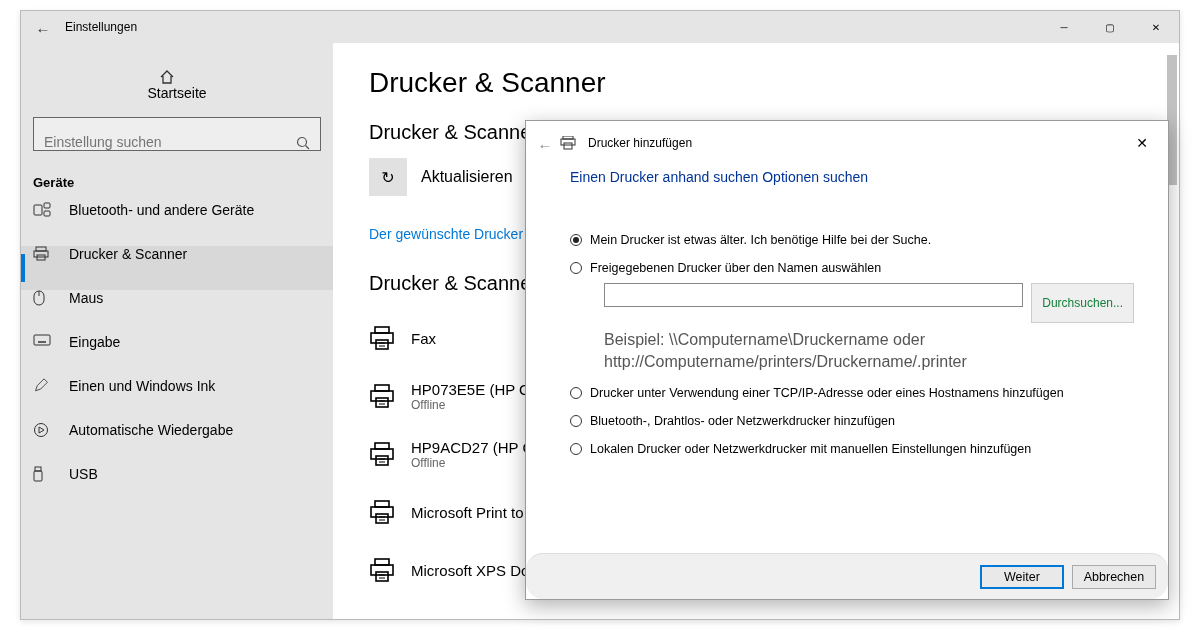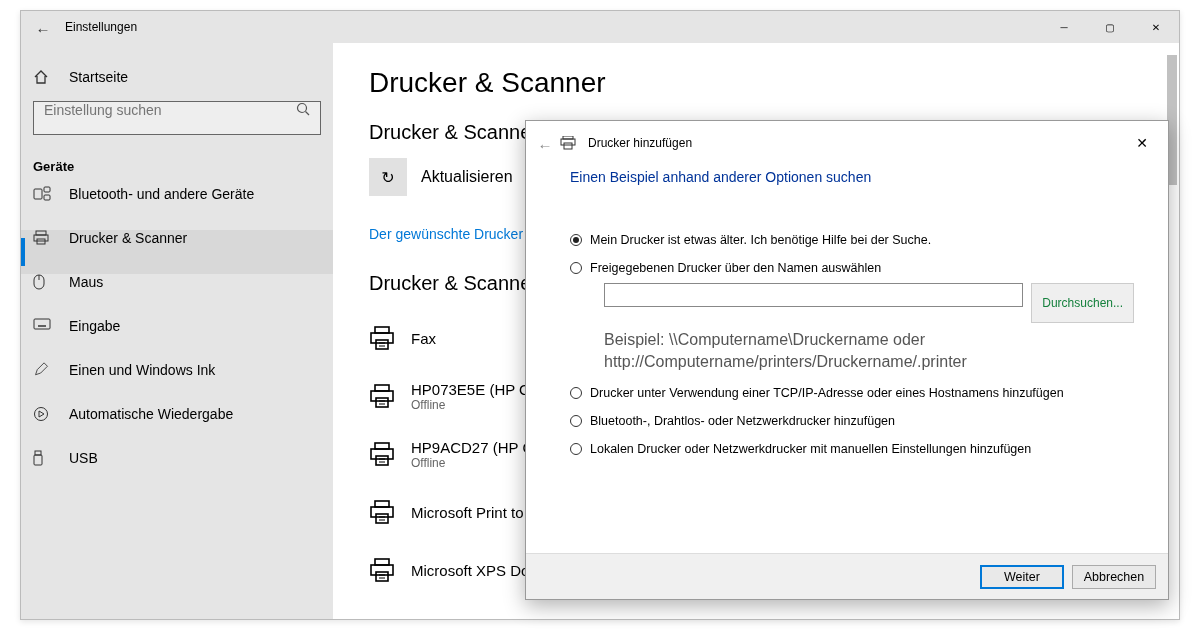--- a/index.html
+++ b/index.html
@@ -4,24 +4,24 @@
 <style>
   * { box-sizing: border-box; margin: 0; padding: 0; font-family: "Segoe UI", sans-serif; }
   body { background: #fff; width: 1200px; height: 630px; overflow: hidden; position: relative; }
   .window { position: absolute; left: 20px; top: 10px; width: 1160px; height: 610px; border: 1px solid #bbb; background: #fff; box-shadow: 0 2px 6px rgba(0,0,0,0.1); }
   .titlebar { height: 32px; display: flex; align-items: center; background: #e5e5e5; }
   .titlebar .back { width: 44px; text-align: center; font-size: 15px; color: #333; }
   .titlebar .title { flex: 1; font-size: 12px; color: #000; }
   .titlebar .winbtn { width: 46px; height: 32px; display: flex; align-items: center; justify-content: center; font-size: 10px; color: #000; }
   .body { display: flex; height: calc(100% - 32px); }
   .sidebar { width: 312px; background: #e5e5e5; padding: 20px 0 0 0; }
-  .home { display: flex; align-items: center; padding: 6px 12px; margin-bottom: 10px; }
+  .home { display: flex; align-items: center; padding: 6px 12px; margin-bottom: 10px; flex-direction: column; }
   .home .icn { width: 18px; margin-right: 18px; }
   .home span.txt { font-size: 14px; }
-  .search { margin: 0 12px 18px 12px; border: 1px solid #666; background: #eee; height: 34px; display: flex; align-items: flex-start; padding: 0 10px; }
+  .search { margin: 0 12px 18px 12px; border: 1px solid #666; background: #eee; height: 34px; display: flex; align-items: flex-end; padding: 0 10px; }
   .search input { flex: 1; background: transparent; border: none; font-size: 14px; outline: none; }
   .section-label { font-size: 13px; font-weight: 600; padding: 6px 12px 12px 12px; }
   .nav-item { display: flex; align-items: flex-start; height: 44px; padding: 0 12px; font-size: 14px; cursor: pointer; }
   .nav-item .icn { width: 18px; margin-right: 18px; display: inline-flex; }
   .nav-item.active { background: #d8d8d8; position: relative; }
   .nav-item.active::before { content: ""; position: absolute; left: 0; top: 8px; bottom: 8px; width: 4px; background: #0078d7; }
   .content { flex: 1; padding: 24px 24px 0 36px; position: relative; overflow: hidden; }
   .content h1 { font-size: 28px; font-weight: 400; margin-bottom: 22px; }
   .content h2 { font-size: 20px; font-weight: 400; margin: 6px 0 14px 0; }
   .refresh { display: flex; align-items: center; margin-bottom: 30px; }
@@ -44,21 +44,21 @@
   .dialog .dheading { color: #003399; font-size: 14px; margin-bottom: 48px; }
   .opt { display: flex; align-items: flex-start; font-size: 12.5px; margin-bottom: 14px; }
   .opt .radio { width: 12px; height: 12px; border: 1px solid #333; border-radius: 50%; margin-right: 8px; margin-top: 1px; display: inline-flex; align-items: center; justify-content: center; flex-shrink:0; }
   .opt .radio.sel::after { content: ""; width: 6px; height: 6px; background: #222; border-radius: 50%; }
   .opt .olabel { flex: 1; }
   .shared-block { margin-left: 20px; margin-top: -6px; margin-bottom: 12px; }
   .shared-block .row1 { display: flex; gap: 8px; margin: 4px 0 6px 14px; }
   .shared-block input { width: 428px; height: 24px; border: 1px solid #888; padding: 0 4px; font-size: 12px; }
   .shared-block button { height: 40px; padding: 0 10px; font-size: 12px; background: #efefef; border: 1px solid #ccc; color: #15803d; }
   .example { font-size: 16px; color: #555; margin-left: 14px; line-height: 1.4; }
-  .dialog .dfooter { position: absolute; bottom: 0; left: 0; right: 0; height: 46px; background: #f0f0f0; display: flex; align-items: center; justify-content: flex-end; padding: 0 12px; gap: 8px; border-top: 1px solid #ddd; }
+  .dialog .dfooter { position: absolute; bottom: 0; left: 0; right: 0; height: 46px; background: #f0f0f0; display: flex; align-items: center; justify-content: flex-end; padding: 0 12px; gap: 8px; border-top: 1px solid #ddd; border-radius: 17px; }
   .dialog .dfooter button { width: 84px; height: 24px; font-size: 12.5px; background: #e9e9e9; border: 1px solid #aaa; }
   .dialog .dfooter button.primary { border: 2px solid #0078d7; }
   svg { display: block; }
 </style>
 </head>
 <body>
 
 <div class="window">
   <div class="titlebar">
     <div class="back">←</div>
@@ -254,21 +254,21 @@
         <svg width="16" height="14" viewBox="0 0 16 14">
           <rect x="3" y="0" width="10" height="3" fill="none" stroke="#333"></rect>
           <rect x="1" y="3" width="14" height="6" fill="none" stroke="#333"></rect>
           <rect x="4" y="7" width="8" height="6" fill="none" stroke="#333"></rect>
         </svg>
       </span>
     <span class="dtitle">Drucker hinzufügen</span>
     <div class="dclose">✕</div>
   </div>
   <div class="dbody">
-    <div class="dheading">Einen Beispiel anhand anderer Optionen suchen</div>
+    <div class="dheading">Einen Drucker anhand suchen Optionen suchen</div>
     <div class="opt">
         <span class="radio sel"></span>
         <span class="olabel">Mein Drucker ist etwas älter. Ich benötige Hilfe bei der Suche.</span>
       </div>
     <div class="opt">
         <span class="radio"></span>
         <span class="olabel">Freigegebenen Drucker über den Namen auswählen</span>
       </div>
     <div class="shared-block">
       <div class="row1">

